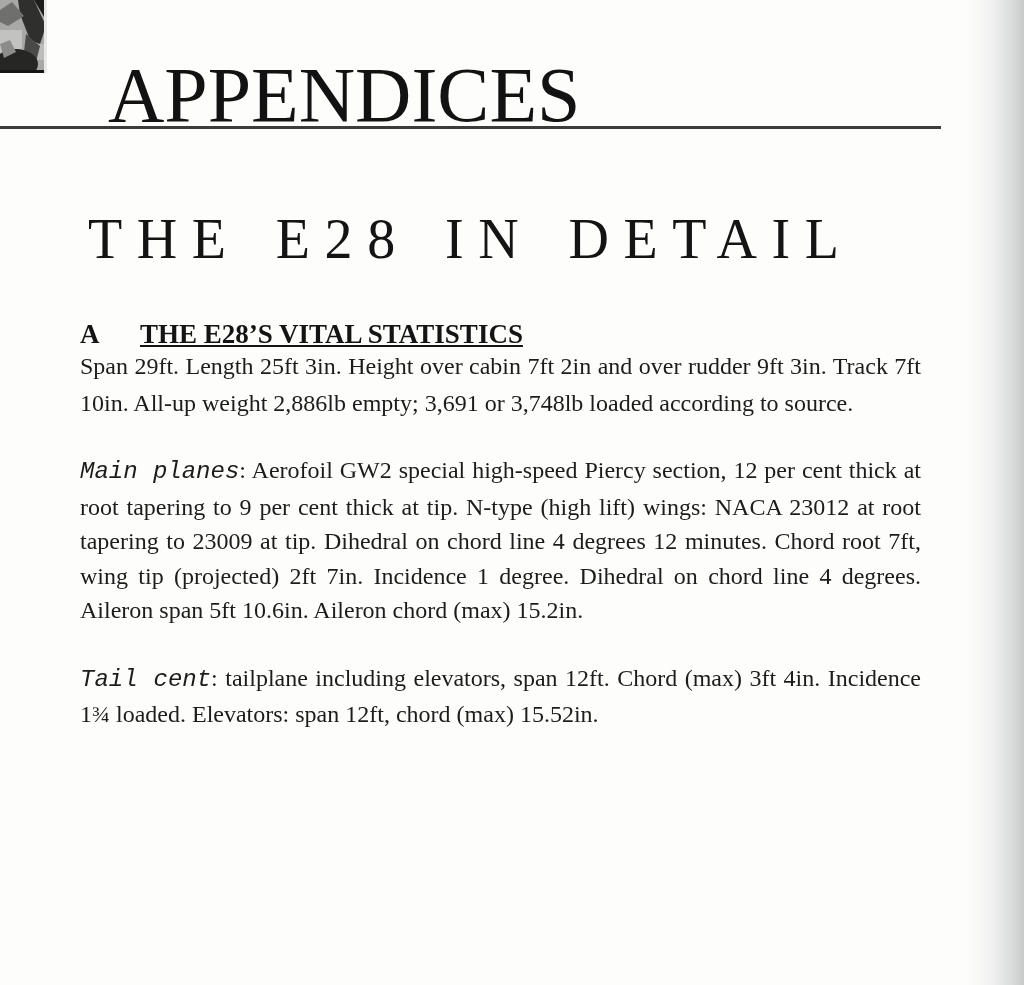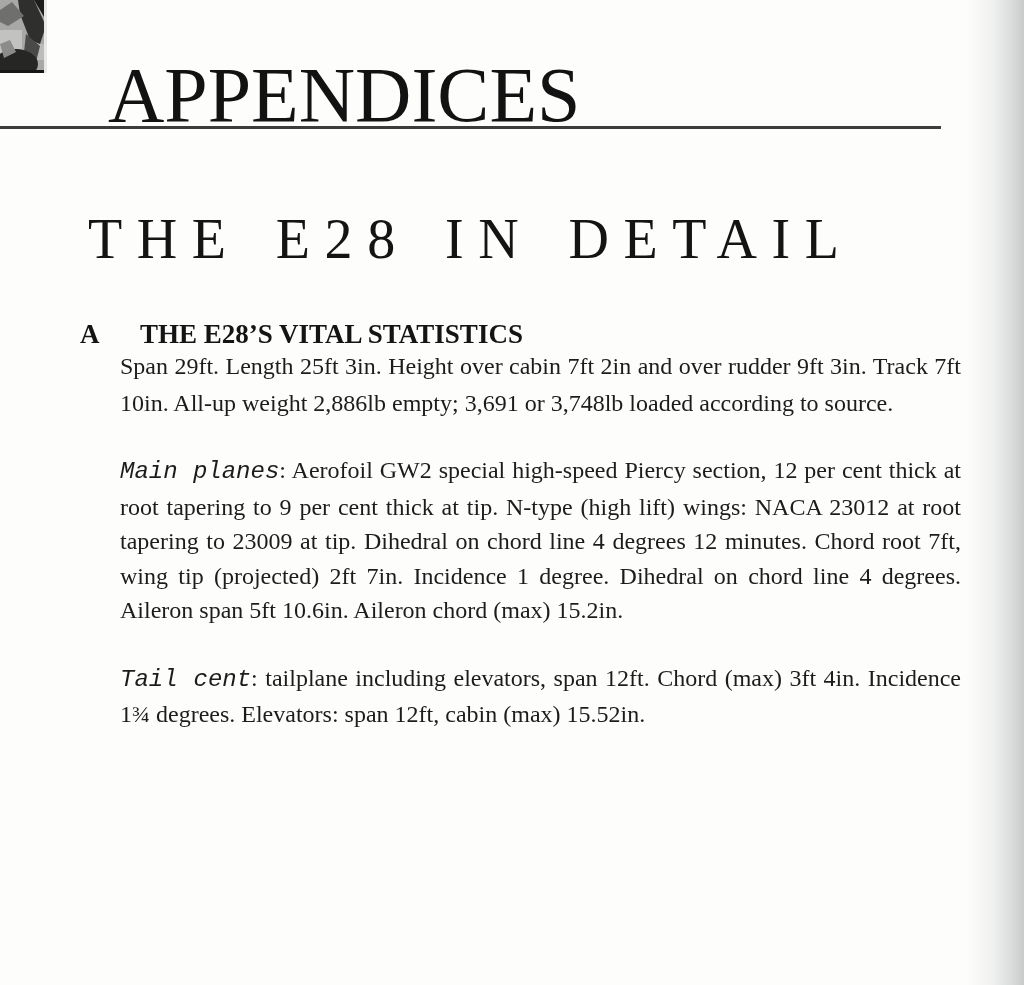--- a/index.html
+++ b/index.html
@@ -59,36 +59,36 @@
   }
 
   .section-heading {
     position: absolute;
     left: 80px;
     top: 292px;
     font-size: 27px;
     font-weight: 700;
     color: #141414;
     white-space: nowrap;
+    text-decoration: underline;
   }
   .section-heading .sec-label {
     display: inline-block;
     width: 60px;
   }
 
   .body-copy {
     position: absolute;
     left: 80px;
     top: 349px;
     width: 841px;
     font-size: 24px;
     line-height: 34.5px;
     text-align: justify;
     color: #1c1c1c;
-    margin-left: 40px;
   }
   .body-copy p {
     margin: 0 0 33px 0;
   }
   .body-copy .lead {
     font-style: italic;
     font-family: Liberation Mono, monospace;
   }
 
   .page-edge-shadow {
@@ -130,16 +130,16 @@
 
 <h2 class="chapter-title">THE E28 IN DETAIL</h2>
 
 <h3 class="section-heading">
   <span class="sec-label">A</span><span>THE E28’S VITAL STATISTICS</span>
 </h3>
 
 <div class="body-copy">
   <p><span class="lead"></span><span>Span 29ft. Length 25ft 3in. Height over cabin 7ft 2in and over rudder 9ft 3in. Track 7ft 10in. All-up weight 2,886lb empty; 3,691 or 3,748lb loaded according to source.</span></p>
   <p><span class="lead">Main planes</span><span>: Aerofoil GW2 special high-speed Piercy section, 12 per cent thick at root tapering to 9 per cent thick at tip. N-type (high lift) wings: NACA 23012 at root tapering to 23009 at tip. Dihedral on chord line 4 degrees 12 minutes. Chord root 7ft, wing tip (projected) 2ft 7in. Incidence 1 degree. Dihedral on chord line 4 degrees. Aileron span 5ft 10.6in. Aileron chord (max) 15.2in.</span></p>
-  <p><span class="lead">Tail cent</span><span>: tailplane including elevators, span 12ft. Chord (max) 3ft 4in. Incidence 1¾ degrees. Elevators: span 12ft, cabin (max) 15.52in.</span></p>
+  <p><span class="lead">Tail cent</span><span>: tailplane including elevators, span 12ft. Chord (max) 3ft 4in. Incidence 1¾ loaded. Elevators: span 12ft, chord (max) 15.52in.</span></p>
 </div>
 
 <div class="page-edge-shadow"></div>
 
 </body></html>

